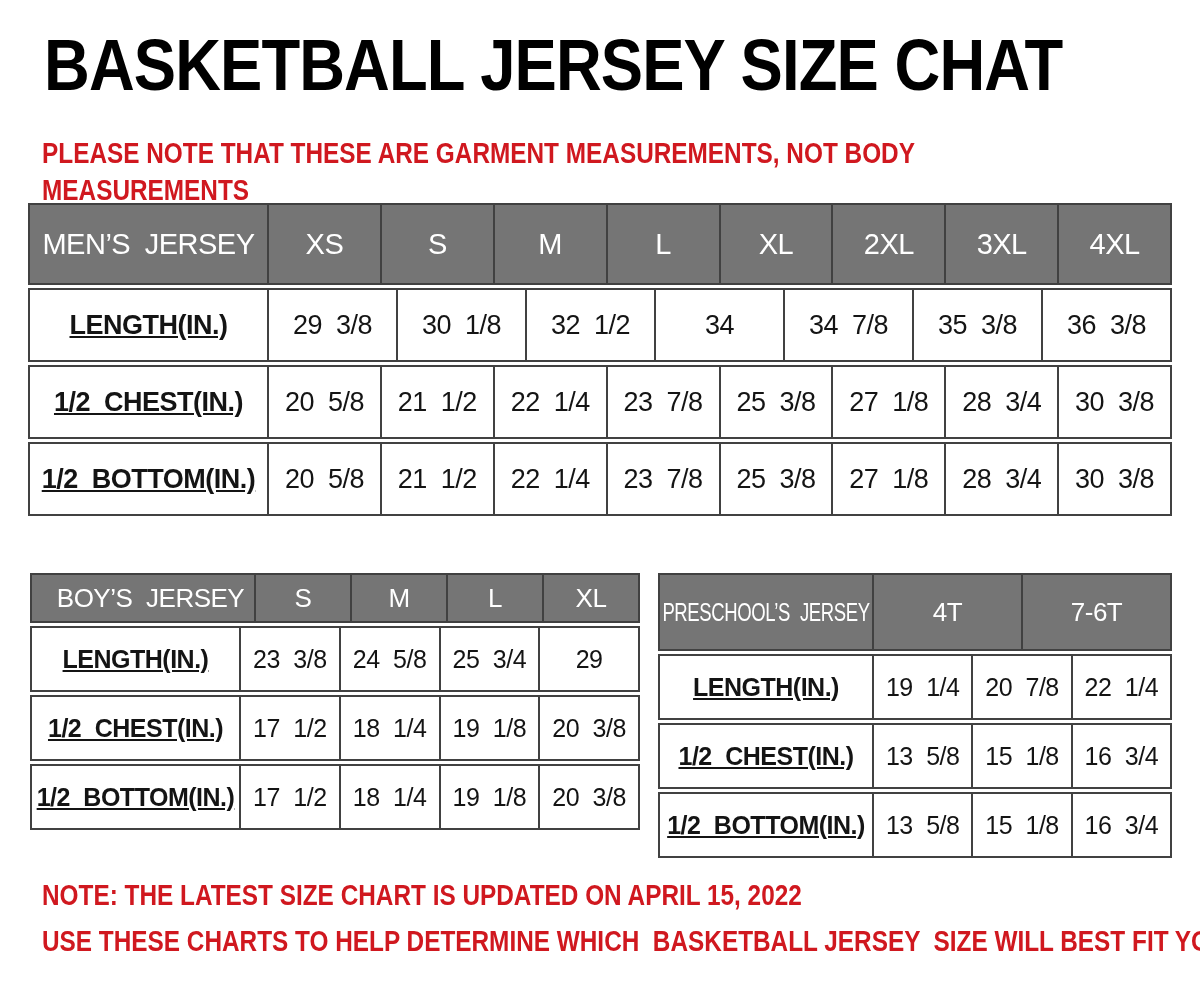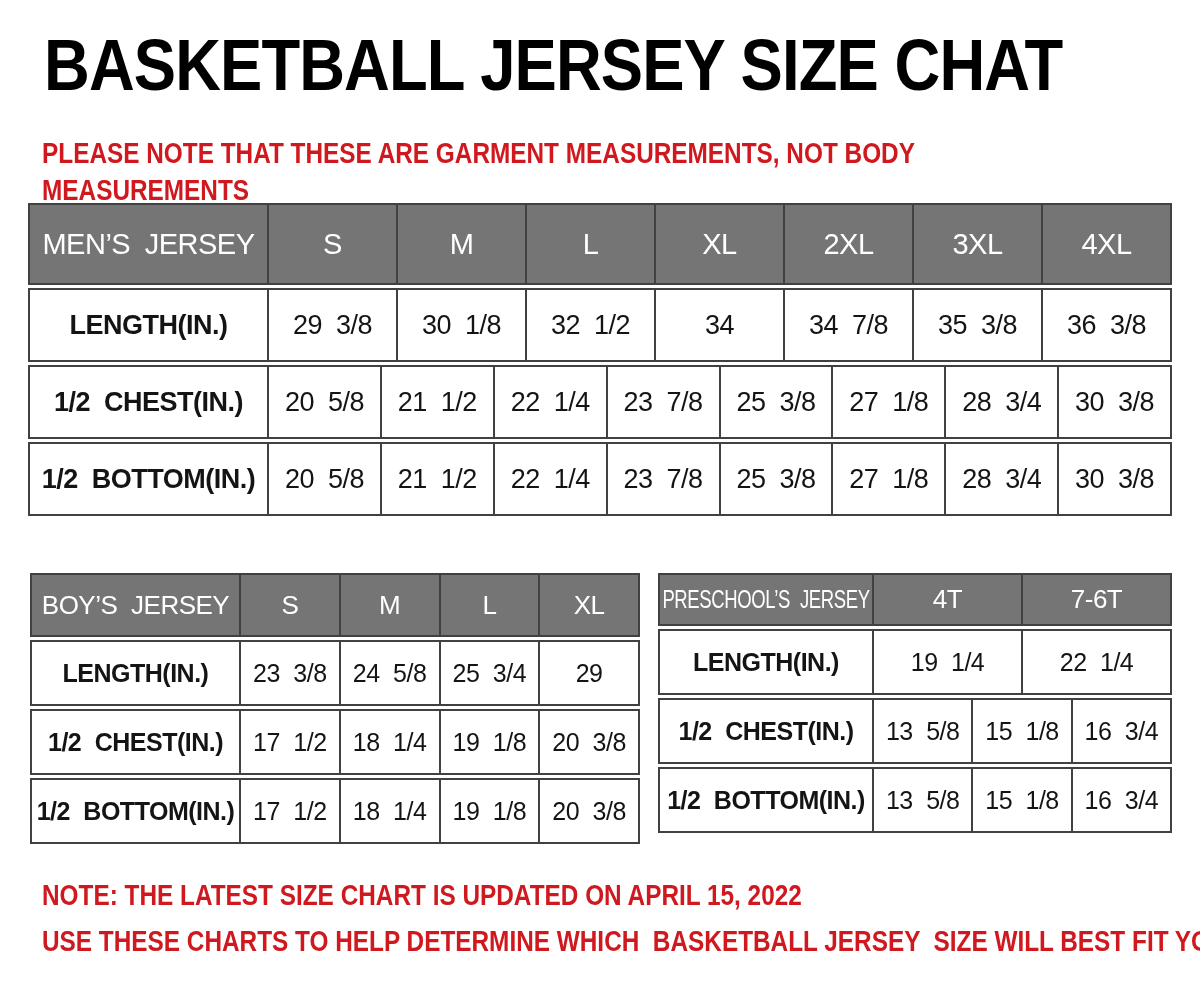--- a/index.html
+++ b/index.html
@@ -48,55 +48,58 @@
     flex: 1 1 0;
     border-left: 2px solid var(--bc);
     display: flex; align-items: center; justify-content: center;
     word-spacing: 7px;
     letter-spacing: -0.5px;
     color: #141414;
     overflow: hidden;
   }
   .thead .tcell { color: #ffffff; }
   .tcell:first-child { border-left: none; flex: 0 0 var(--labelw); }
-  .trow:not(.thead) .tlabel .ct { font-weight: 700; }
+  .trow:not(.thead) .tlabel .ct { font-weight: 700; text-decoration: underline; }
   .ct { display: inline-block; white-space: nowrap; }
 
   
   .t-mens { left: 28px; top: 203px; width: 1144px; --labelw: 237px; font-size: 27px; }
   .t-mens .trow { height: 74px; }
   .t-mens .thead { height: 82px; font-size: 29px; }
 
   
   .t-boys { left: 30px; top: 573px; width: 610px; --labelw: 207px; font-size: 25px; }
   .t-boys .trow { height: 66px; }
-  .t-boys .thead { height: 64px; font-size: 26px; }
+  .t-boys .thead { height: 50px; font-size: 26px; padding-left: 15px; }
 
   
   .t-preschool { left: 658px; top: 573px; width: 514px; --labelw: 212px; font-size: 25px; }
   .t-preschool .trow { height: 66px; }
-  .t-preschool .thead { height: 53px; font-size: 26px; }
+  .t-preschool .thead { height: 78px; font-size: 26px; }
   .t-preschool .thead .tlabel .ct { transform: scaleX(0.74); transform-origin: center; font-size: 25px; }
 </style>
 </head>
 <body>
 
 <div class="abs" id="page-title">BASKETBALL JERSEY SIZE CHAT</div>
 
 <div class="abs red-text" id="disclaimer">
   <div><span class="cond">PLEASE NOTE THAT THESE ARE GARMENT MEASUREMENTS, NOT BODY</span></div>
   <div><span class="cond">MEASUREMENTS</span></div>
 </div>
 
 <div class="size-table t-mens">
     <div class="trow thead">
       <div class="tcell tlabel">
         <span class="ct">MEN’S JERSEY</span>
       </div>
       <div class="tcell">
+        <span class="ct">XS</span>
+      </div>
+      <div class="tcell">
         <span class="ct">S</span>
       </div>
       <div class="tcell">
         <span class="ct">M</span>
       </div>
       <div class="tcell">
         <span class="ct">L</span>
       </div>
       <div class="tcell">
         <span class="ct">XL</span>
@@ -279,20 +282,23 @@
       <div class="tcell">
         <span class="ct">7-6T</span>
       </div>
     </div>
     <div class="trow">
       <div class="tcell tlabel">
         <span class="ct">LENGTH(IN.)</span>
       </div>
       <div class="tcell">
         <span class="ct">19 1/4</span>
+      </div>
+      <div class="tcell">
+        <span class="ct">20 7/8</span>
       </div>
       <div class="tcell">
         <span class="ct">22 1/4</span>
       </div>
     </div>
     <div class="trow">
       <div class="tcell tlabel">
         <span class="ct">1/2 CHEST(IN.)</span>
       </div>
       <div class="tcell">

